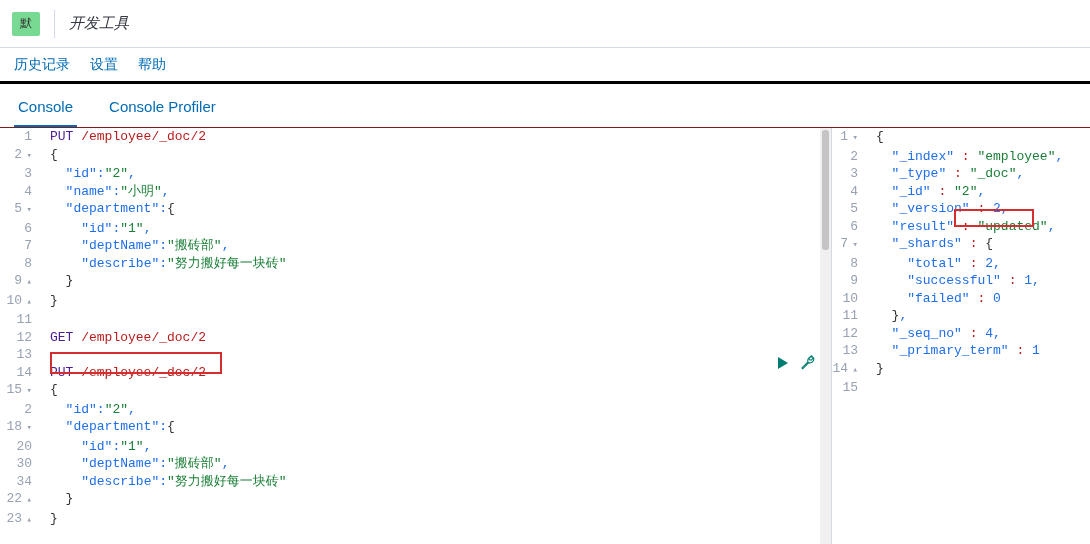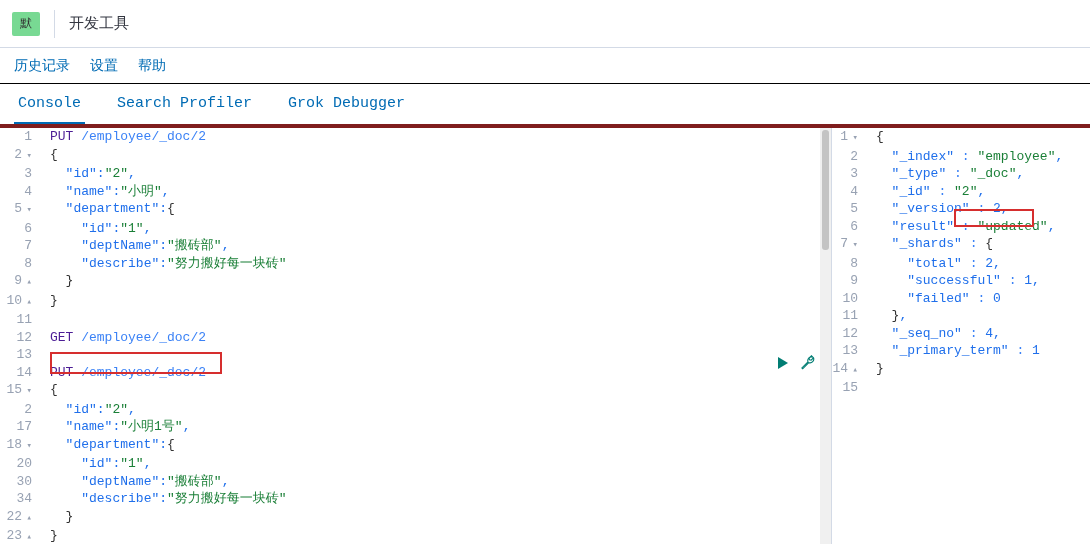--- a/index.html
+++ b/index.html
@@ -25,36 +25,35 @@
     background: #78d993;
     color: #333;
     font-size: 12px;
     display: flex; align-items: center; justify-content: center;
     border-radius: 2px;
     font-weight: 500;
   }
   .topbar-divider {
     width: 1px; height: 28px; background: #d3dae6;
   }
-  .topbar-title { font-size: 15px; color: #343741; }
+  .topbar-title { font-size: 15px; color: #343741; font-style: italic; }
   .subnav {
     height: 36px;
     display: flex; align-items: center;
     padding: 0 14px;
     gap: 20px;
-    border-bottom: 1px solid #000000;
+    border-bottom: 3px solid #000000;
   }
   .subnav a { color: #006bb4; font-size: 14px; cursor: pointer; }
   .tabbar {
     height: 44px;
     display: flex; align-items: flex-end;
     padding: 0 14px;
     gap: 28px;
-    border-bottom: 4px solid #7f1d1d;
-    font-family: Liberation Mono, monospace;
+    border-bottom: 1px solid #7f1d1d;
   }
   .tab {
     padding: 10px 4px 10px 4px;
     color: #006bb4;
     font-size: 15px;
     cursor: pointer;
     border-bottom: 2px solid transparent;
   }
   .tab.active {
     border-bottom-color: #006bb4;
@@ -97,21 +96,21 @@
   .code {
     padding-left: 8px;
     flex: 1;
   }
   .tok-method { color: #4c1d95; }
   .tok-key    { color: #1f6feb; }
   .tok-punc   { color: #1f6feb; }
   .tok-str    { color: #1a7f37; }
   .tok-brace  { color: #333; }
   .tok-num    { color: #1f6feb; }
-  .tok-plain  { color: #3b82f6; }
+  .tok-plain  { color: #b91c1c; }
   .hl-box {
     position: absolute;
     border: 2px solid #d62e2e;
     pointer-events: none;
   }
   .run-controls {
     position: absolute;
     right: 16px;
     top: 227px;
     display: flex;
@@ -149,22 +148,21 @@
 </div>
 
 <div class="subnav">
   <a>历史记录</a>
   <a>设置</a>
   <a>帮助</a>
 </div>
 
 <div class="tabbar">
   <div class="tab active">Console</div>
-  <div class="tab">Search Profiler</div>
-  <div class="tab">Grok Debugger</div>
+  <div class="tab">Console Profiler</div>
 </div>
 
 <div class="workspace">
 
   <div class="pane pane-left">
     <div class="pane-scroll" id="editor-lines">
         <div class="code-row"><div class="gutter">1</div><div class="code"><span class="tok-method">PUT</span><span class="tok-plain"> /employee/_doc/2</span></div></div>
         <div class="code-row"><div class="gutter">2<span class="fold-mark">▾</span></div><div class="code"><span class="tok-brace">{</span></div></div>
         <div class="code-row"><div class="gutter">3</div><div class="code"><span>  </span><span class="tok-key">"id"</span><span class="tok-punc">:</span><span class="tok-str">"2"</span><span class="tok-punc">,</span></div></div>
         <div class="code-row"><div class="gutter">4</div><div class="code"><span>  </span><span class="tok-key">"name"</span><span class="tok-punc">:</span><span class="tok-str">"小明"</span><span class="tok-punc">,</span></div></div>
@@ -173,21 +171,20 @@
         <div class="code-row"><div class="gutter">7</div><div class="code"><span>    </span><span class="tok-key">"deptName"</span><span class="tok-punc">:</span><span class="tok-str">"搬砖部"</span><span class="tok-punc">,</span></div></div>
         <div class="code-row"><div class="gutter">8</div><div class="code"><span>    </span><span class="tok-key">"describe"</span><span class="tok-punc">:</span><span class="tok-str">"努力搬好每一块砖"</span></div></div>
         <div class="code-row"><div class="gutter">9<span class="fold-mark">▴</span></div><div class="code"><span>  </span><span class="tok-brace">}</span></div></div>
         <div class="code-row"><div class="gutter">10<span class="fold-mark">▴</span></div><div class="code"><span class="tok-brace">}</span></div></div>
         <div class="code-row"><div class="gutter">11</div><div class="code"></div></div>
         <div class="code-row"><div class="gutter">12</div><div class="code"><span class="tok-method">GET</span><span class="tok-plain"> /employee/_doc/2</span></div></div>
         <div class="code-row"><div class="gutter">13</div><div class="code"></div></div>
         <div class="code-row"><div class="gutter">14</div><div class="code"><span class="tok-method">PUT</span><span class="tok-plain"> /employee/_doc/2</span></div></div>
         <div class="code-row"><div class="gutter">15<span class="fold-mark">▾</span></div><div class="code"><span class="tok-brace">{</span></div></div>
         <div class="code-row"><div class="gutter">2</div><div class="code"><span>  </span><span class="tok-key">"id"</span><span class="tok-punc">:</span><span class="tok-str">"2"</span><span class="tok-punc">,</span></div></div>
-        <div class="code-row"><div class="gutter">17</div><div class="code"><span>  </span><span class="tok-key">"name"</span><span class="tok-punc">:</span><span class="tok-str">"小明1号"</span><span class="tok-punc">,</span></div></div>
         <div class="code-row"><div class="gutter">18<span class="fold-mark">▾</span></div><div class="code"><span>  </span><span class="tok-key">"department"</span><span class="tok-punc">:</span><span class="tok-brace">{</span></div></div>
         <div class="code-row"><div class="gutter">20</div><div class="code"><span>    </span><span class="tok-key">"id"</span><span class="tok-punc">:</span><span class="tok-str">"1"</span><span class="tok-punc">,</span></div></div>
         <div class="code-row"><div class="gutter">30</div><div class="code"><span>    </span><span class="tok-key">"deptName"</span><span class="tok-punc">:</span><span class="tok-str">"搬砖部"</span><span class="tok-punc">,</span></div></div>
         <div class="code-row"><div class="gutter">34</div><div class="code"><span>    </span><span class="tok-key">"describe"</span><span class="tok-punc">:</span><span class="tok-str">"努力搬好每一块砖"</span></div></div>
         <div class="code-row"><div class="gutter">22<span class="fold-mark">▴</span></div><div class="code"><span>  </span><span class="tok-brace">}</span></div></div>
         <div class="code-row"><div class="gutter">23<span class="fold-mark">▴</span></div><div class="code"><span class="tok-brace">}</span></div></div>
       </div>
 
     <div class="hl-box" style="left:50px; top:224px; width:172px; height:22px;"></div>
 

